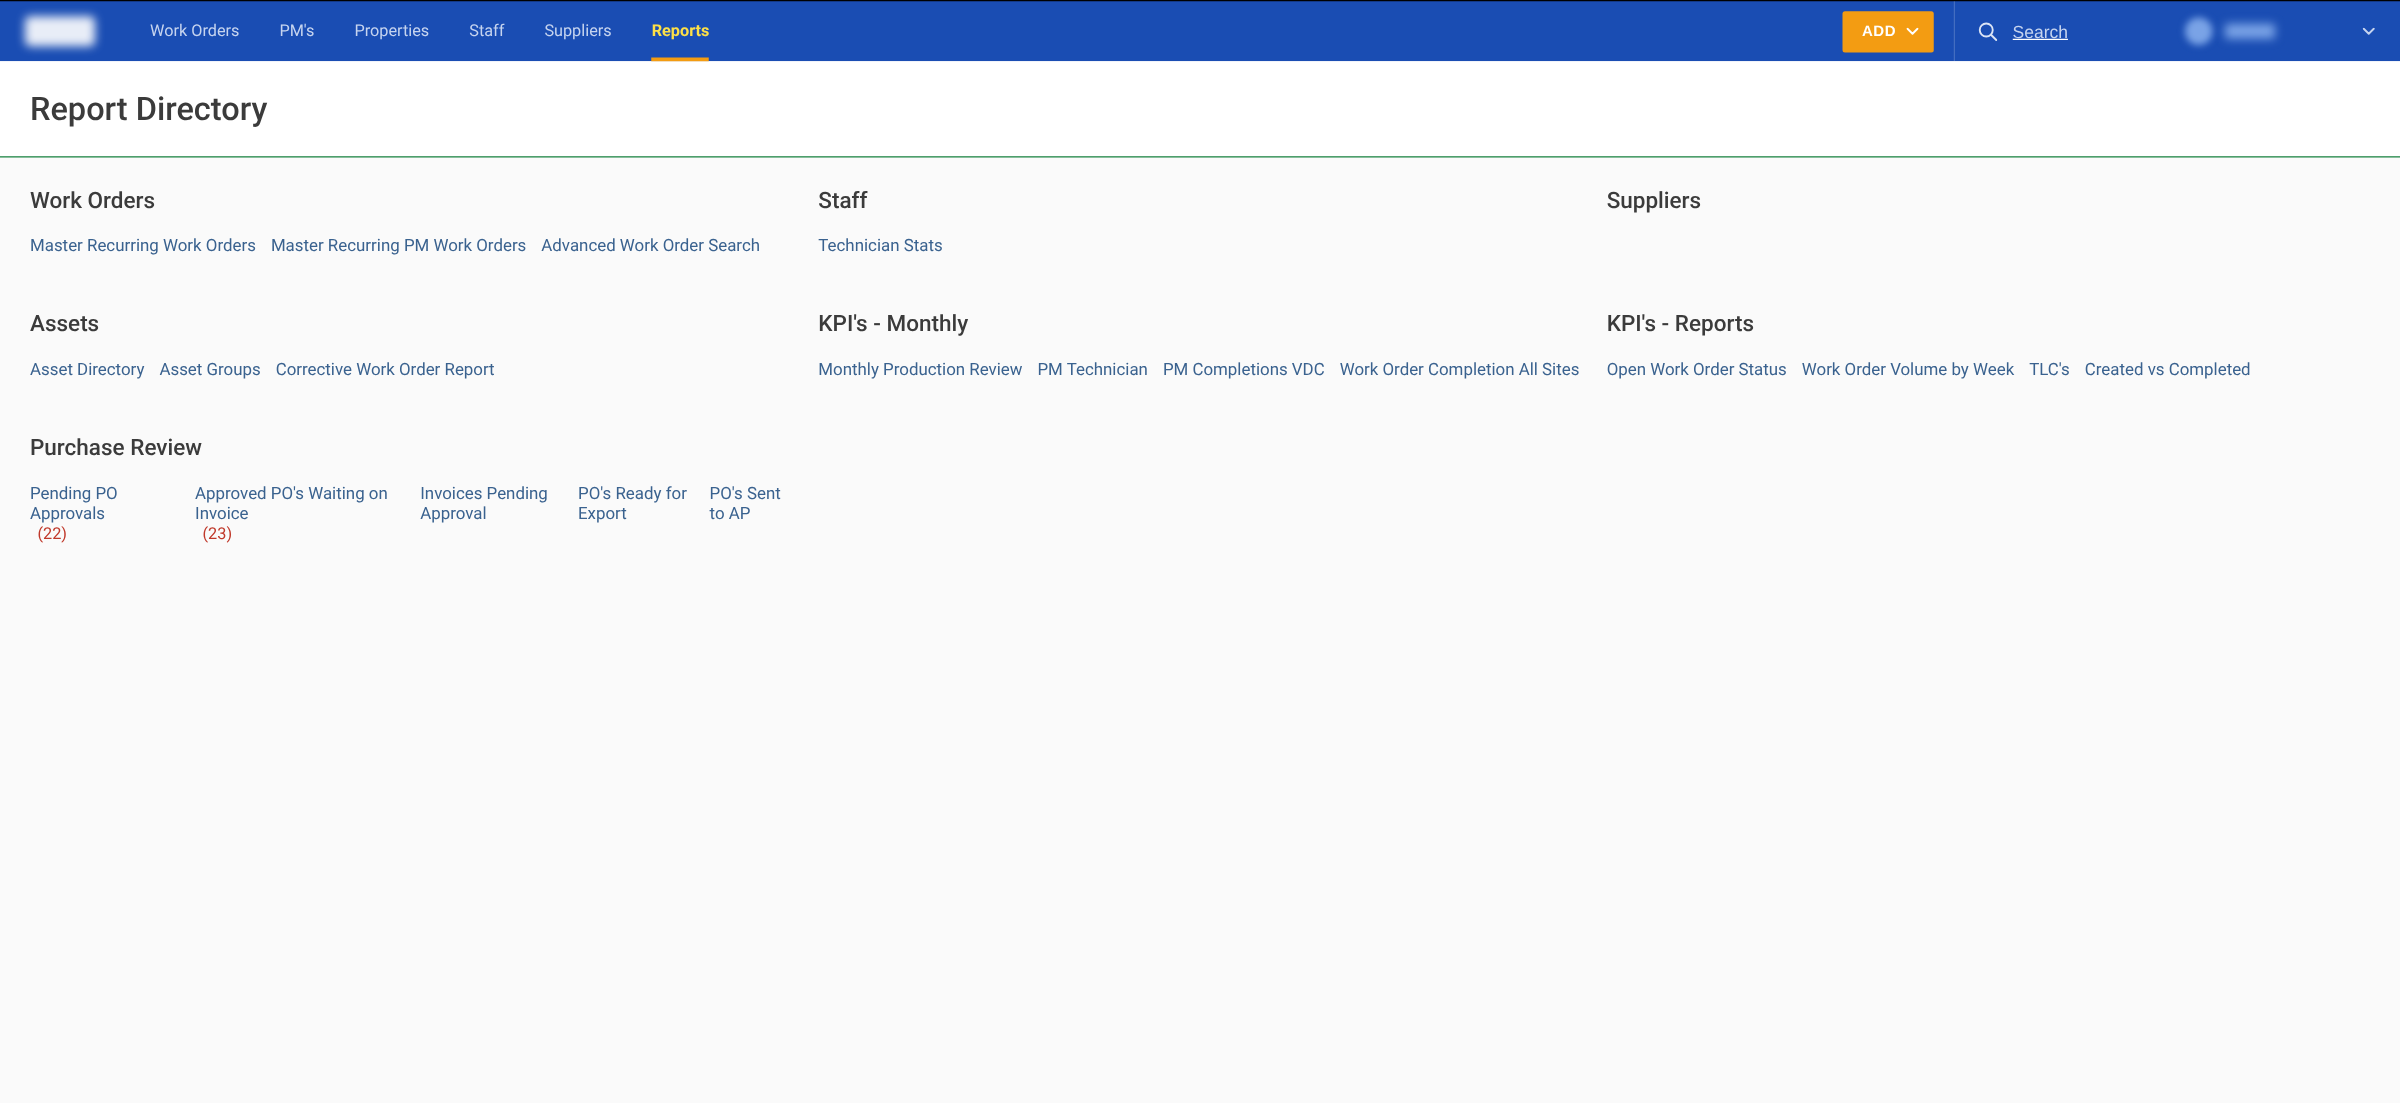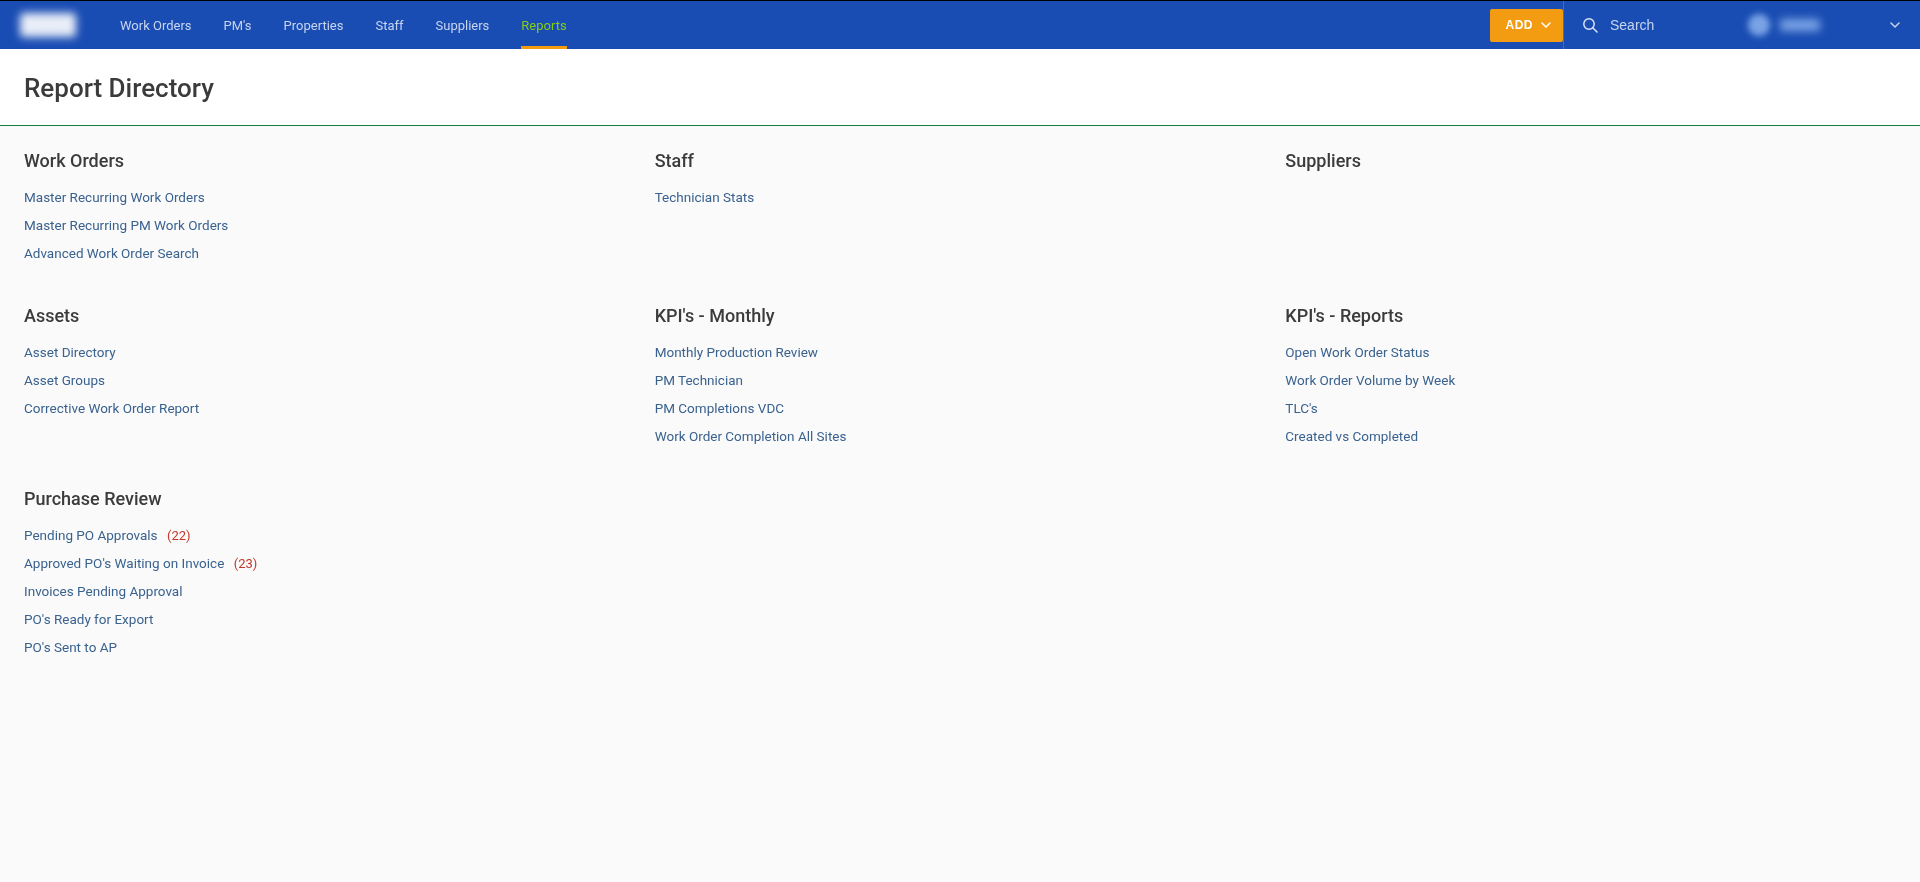--- a/index.html
+++ b/index.html
@@ -36,22 +36,22 @@
   .nav-item {
     display: flex;
     align-items: center;
     padding: 0 16px;
     color: #c6d4ef;
     font-size: 13px;
     cursor: pointer;
     position: relative;
   }
   .nav-item.active {
-    color: #84cc16;
-    font-weight: 400;
+    color: #fde047;
+    font-weight: 700;
   }
   .nav-item.active::after {
     content: "";
     position: absolute;
     bottom: 0;
     left: 16px;
     right: 16px;
     height: 3px;
     background: #f39c12;
   }
@@ -68,20 +68,21 @@
     height: 33px;
     padding: 0 12px 0 16px;
     font-size: 12px;
     font-weight: 600;
     letter-spacing: 0.5px;
     border-radius: 2px;
     display: flex;
     align-items: center;
     gap: 8px;
     cursor: pointer;
+    margin-right: 16px;
   }
   .chevron-down {
     width: 10px;
     height: 6px;
   }
   .divider-v {
     width: 1px;
     height: 100%;
     background: rgba(255,255,255,0.18);
   }
@@ -97,20 +98,21 @@
     height: 16px;
     color: #dbe4f5;
   }
   .search-input {
     background: transparent;
     border: none;
     color: #fff;
     font-size: 14px;
     outline: none;
     width: 100px;
+    text-decoration: underline;
   }
   .search-input::placeholder {
     color: #c6d4ef;
   }
   .user-area {
     display: flex;
     align-items: center;
     gap: 10px;
     padding: 0 20px 0 14px;
     height: 100%;
@@ -156,21 +158,21 @@
     row-gap: 26px;
   }
   .group .group-title {
     font-size: 18px;
     font-weight: 500;
     color: #3b3b3b;
     margin-bottom: 18px;
   }
   .report-links {
     display: flex;
-    flex-direction: column;
+    flex-direction: row;
     gap: 12px;
   }
   .report-link {
     color: #3a628f;
     font-size: 13.5px;
     cursor: pointer;
     text-decoration: none;
     display: inline-block;
   }
   .count-badge {

